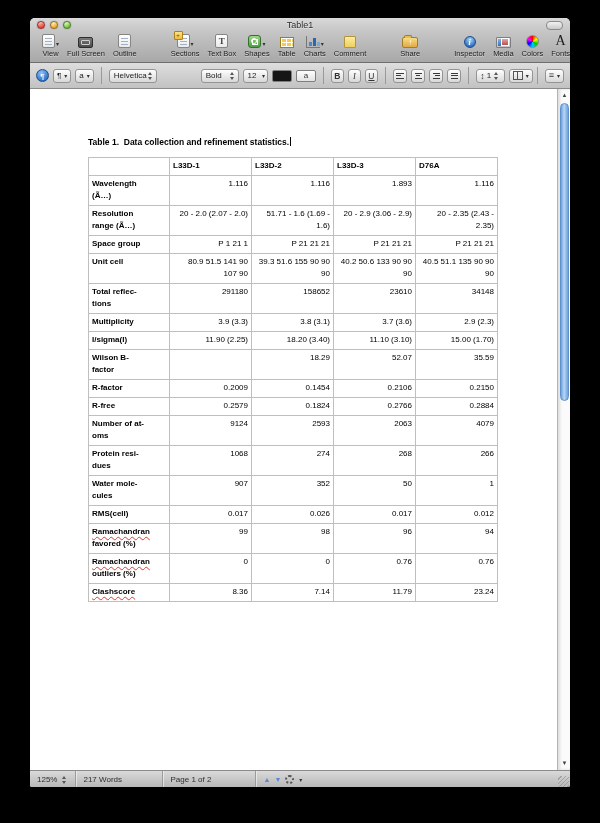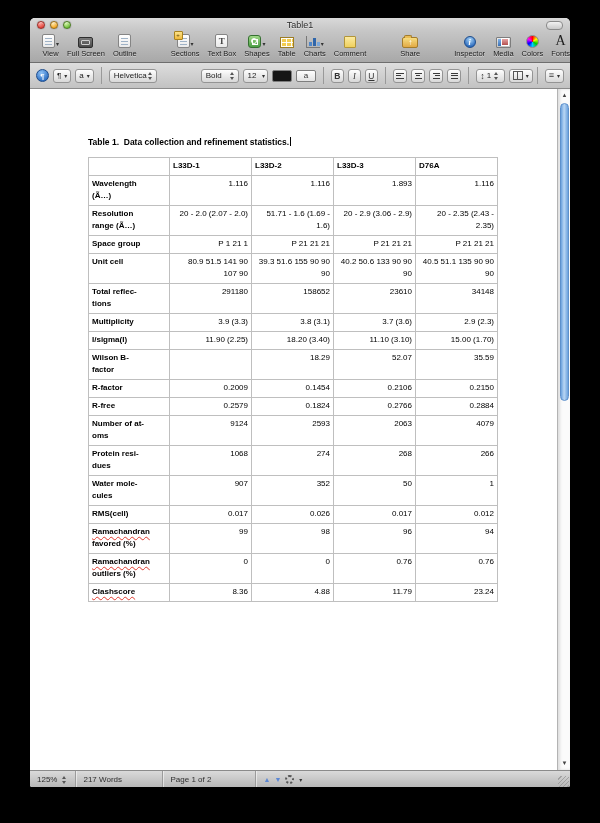--- a/index.html
+++ b/index.html
@@ -436,21 +436,21 @@
             <th><span class="sq">Ramachandran</span>
 outliers (%)</th>
             <td>0</td>
             <td>0</td>
             <td>0.76</td>
             <td>0.76</td>
           </tr>
           <tr>
             <th><span class="sq">Clashscore</span></th>
             <td>8.36</td>
-            <td>4.88</td>
+            <td>7.14</td>
             <td>11.79</td>
             <td>23.24</td>
           </tr>
         </tbody>
     </table>
     <div class="vscroll">
       <div class="sb-arrow sb-up">▲</div>
       <div class="sb-thumb"></div>
       <div class="sb-arrow sb-dn">▼</div>
     </div>

